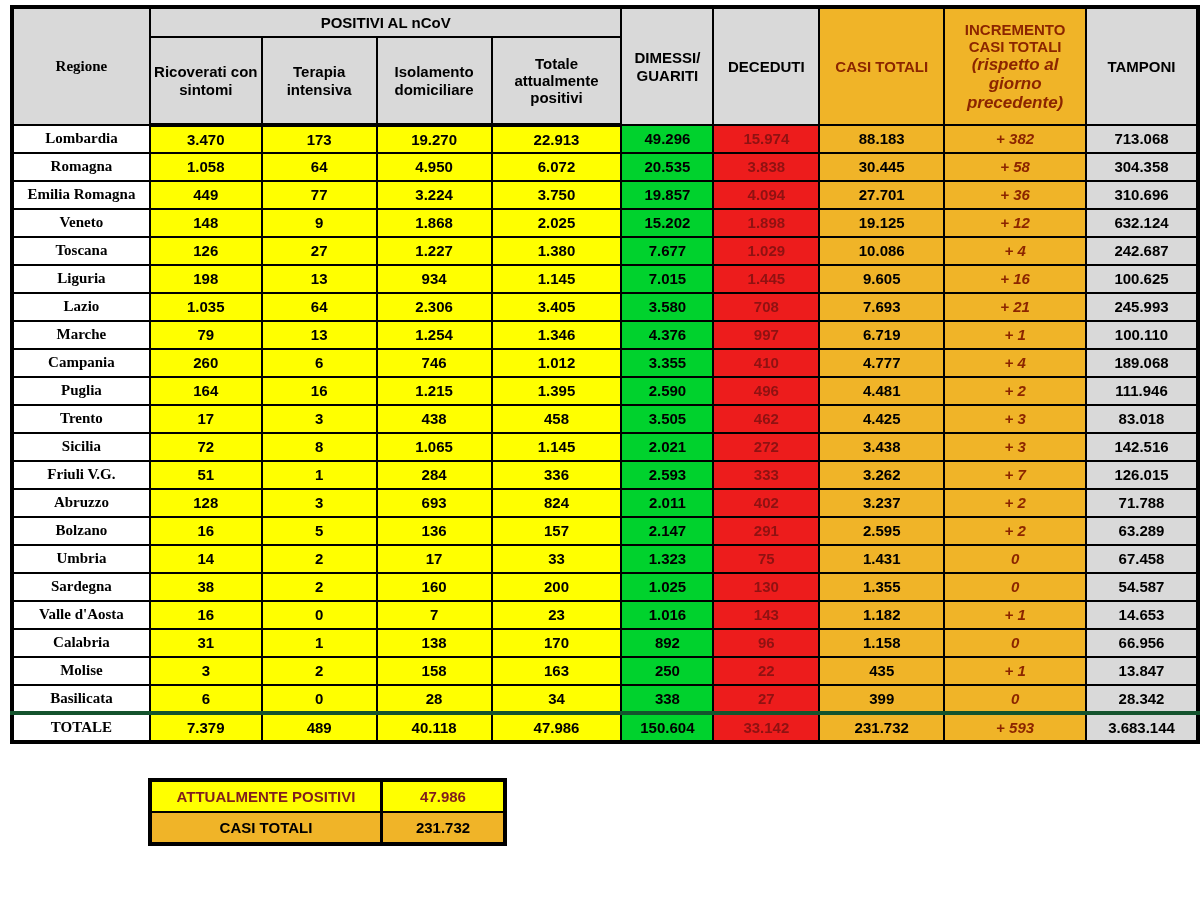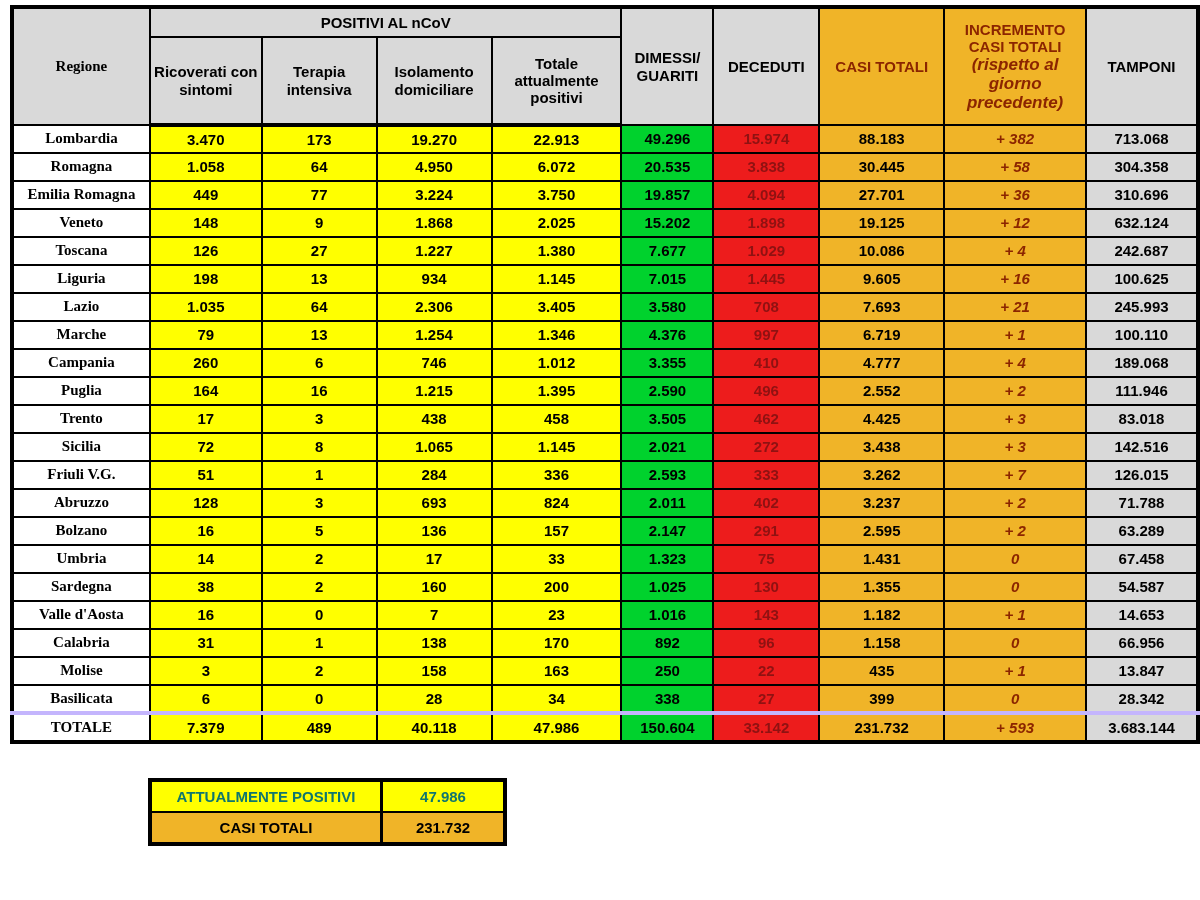--- a/index.html
+++ b/index.html
@@ -15,21 +15,21 @@
   table{border-collapse:collapse;table-layout:fixed;}
   .main-table{margin:5px 0 0 10px;border:4px solid #000;}
   .main-table th,.main-table td{
     border:2px solid #000;text-align:center;vertical-align:middle;
     padding:0 2px;font-size:15px;font-weight:bold;overflow:hidden;line-height:1.15;
   }
   .h1{height:30px;}
   .h2{height:88px;}
   .data-row{height:28px;}
   .totale-row{height:29px;}
-  .totale-row td{border-top:4px solid #c4b5fd;}
+  .totale-row td{border-top:4px solid #14532d;}
   .bg-gray{background:var(--gray);}
   .bg-yellow{background:var(--yellow);}
   .bg-green{background:var(--green);}
   .bg-red{background:var(--red);color:var(--darkred);}
   .bg-orange{background:var(--orange);}
   .bg-white{background:#ffffff;}
   .hdr-maroon{color:var(--maroon);}
   .inc{font-style:italic;color:var(--maroon);}
   .note{font-size:17px;font-style:italic;line-height:1.1;margin-top:1px;}
   
@@ -37,21 +37,21 @@
   .c4,.c5,.c6,.c7,.c8{border-right:4px solid #000;}
   .main-table thead tr.h2 th{border-bottom:4px solid #000;}
   
   .summary{margin:34px 0 0 148px;border:4px solid #000;}
   .summary td{
     border:2px solid #000;text-align:center;vertical-align:middle;
     font-size:15px;font-weight:bold;height:29px;padding:0 2px;
   }
   .summary .lbl{width:224px;border-right:3px solid #000;}
   .summary .val{width:116px;}
-  .sum-yellow td{background:var(--yellow);color:#0f766e;}
+  .sum-yellow td{background:var(--yellow);color:#7f1d1d;}
   .sum-green td{background:var(--green);color:#000;}
   .sum-red td{background:var(--red);color:var(--darkred);}
   .sum-orange td{background:var(--orange);color:#000;}
 </style>
 </head>
 <body>
 
 <table class="main-table">
   <colgroup>
     <col style="width:138px">
@@ -195,21 +195,21 @@
         <td class="bg-gray c9">189.068</td>
       </tr>
       <tr class="data-row">
         <td class="bg-white c0">Puglia</td>
         <td class="bg-yellow c1">164</td>
         <td class="bg-yellow c2">16</td>
         <td class="bg-yellow c3">1.215</td>
         <td class="bg-yellow c4">1.395</td>
         <td class="bg-green c5">2.590</td>
         <td class="bg-red c6">496</td>
-        <td class="bg-orange c7">2.552</td>
+        <td class="bg-orange c7">4.481</td>
         <td class="bg-orange inc c8">+ 2</td>
         <td class="bg-gray c9">111.946</td>
       </tr>
       <tr class="data-row">
         <td class="bg-white c0">Trento</td>
         <td class="bg-yellow c1">17</td>
         <td class="bg-yellow c2">3</td>
         <td class="bg-yellow c3">438</td>
         <td class="bg-yellow c4">458</td>
         <td class="bg-green c5">3.505</td>

